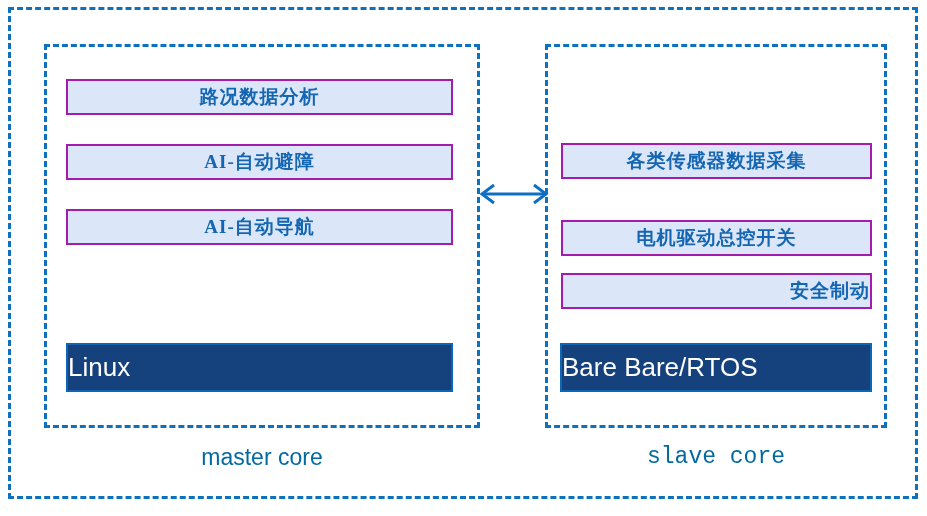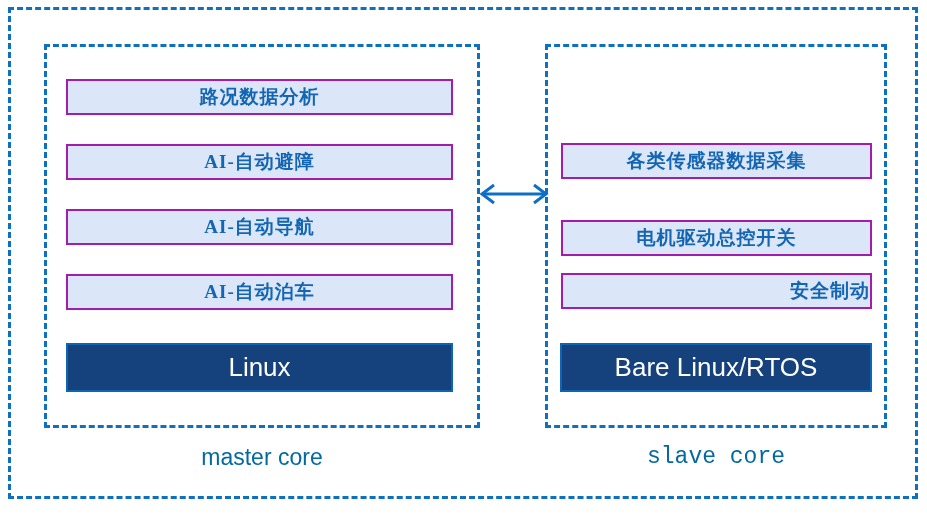--- a/index.html
+++ b/index.html
@@ -56,21 +56,21 @@
   .s2 { top: 273px; justify-content: flex-end; }
   .os-box {
     position: absolute;
     top: 343px;
     height: 49px;
     background: #15417C;
     border: 2px solid #0D65B5;
     box-sizing: border-box;
     display: flex;
     align-items: center;
-    justify-content: center;
+    justify-content: flex-start;
   }
   .os-box.master-os { left: 66px; width: 387px; }
   .os-box.slave-os  { left: 560px; width: 312px; }
   .os-box span {
     color: #FFFFFF;
     font-size: 26px;
     font-family: "Liberation Sans", "DejaVu Sans", sans-serif;
   }
   .core-label {
     position: absolute;
@@ -107,40 +107,37 @@
 
   <div class="app-box m-app m0">
     <span>路况数据分析</span>
   </div>
   <div class="app-box m-app m1">
     <span>AI-自动避障</span>
   </div>
   <div class="app-box m-app m2">
     <span>AI-自动导航</span>
   </div>
-  <div class="app-box m-app m3">
-    <span>AI-自动泊车</span>
-  </div>
 
   <div class="os-box master-os">
     <span>Linux</span>
   </div>
 
   <div class="app-box s-app s0">
     <span>各类传感器数据采集</span>
   </div>
   <div class="app-box s-app s1">
     <span>电机驱动总控开关</span>
   </div>
   <div class="app-box s-app s2">
     <span>安全制动</span>
   </div>
 
   <div class="os-box slave-os">
-    <span>Bare Linux/RTOS</span>
+    <span>Bare Bare/RTOS</span>
   </div>
 
   <div class="core-label master-label">master core</div>
   <div class="core-label slave-label">slave core</div>
 
   <div class="link-arrow">
     <svg viewBox="0 0 74 26" xmlns="http://www.w3.org/2000/svg">
       <line x1="6" y1="13" x2="68" y2="13"></line>
       <path d="M17 4 L5 13 L17 22"></path>
       <path d="M57 4 L69 13 L57 22"></path>

